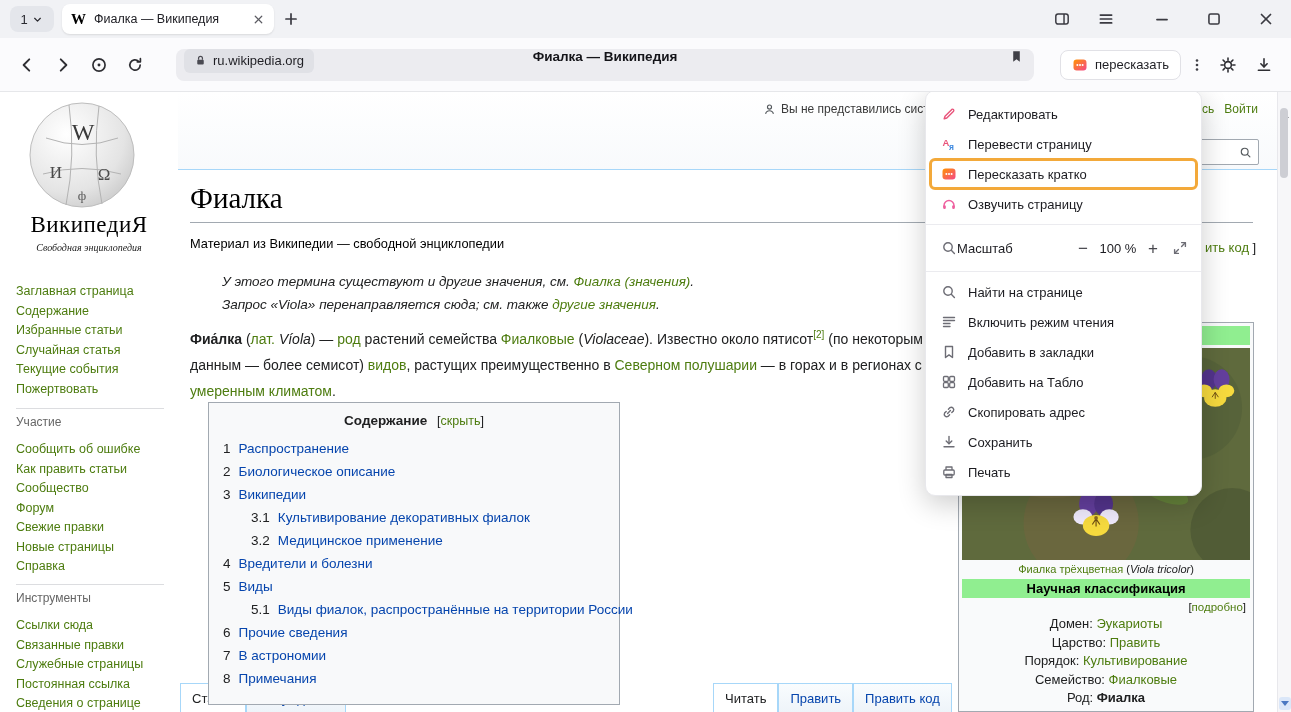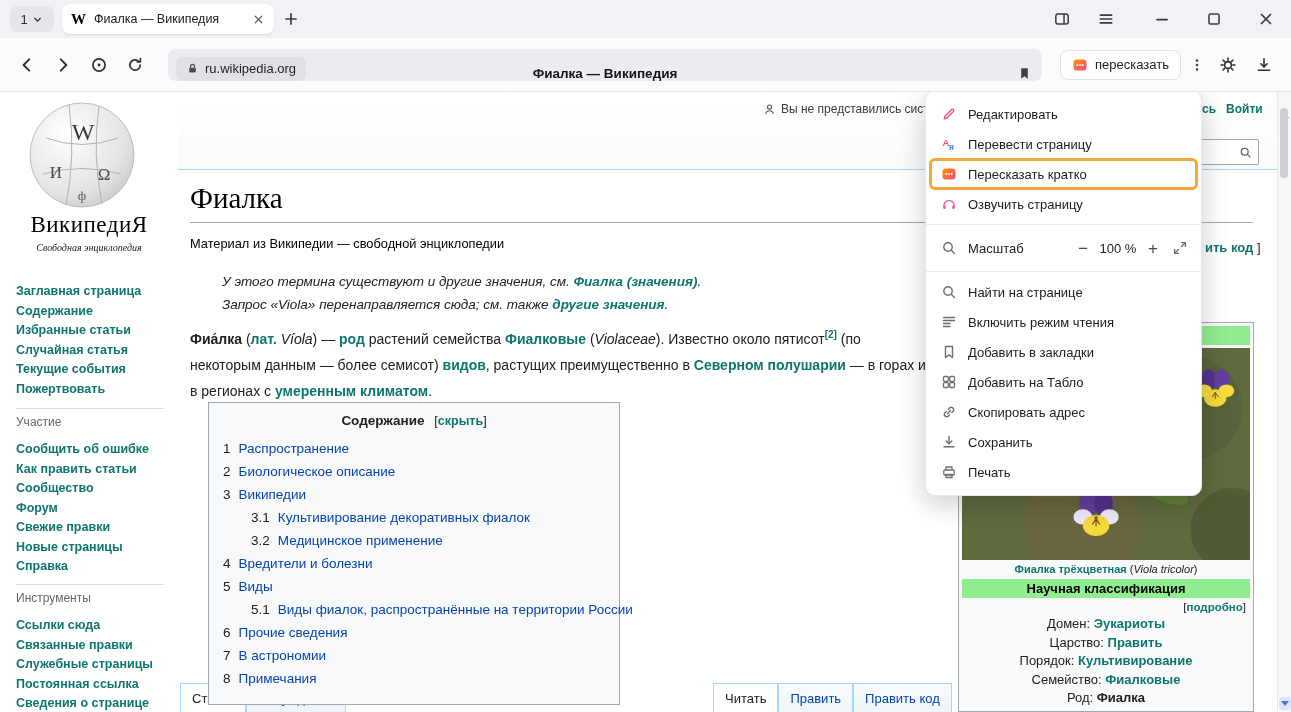--- a/index.html
+++ b/index.html
@@ -17,39 +17,39 @@
   .favicon{font-family:"Liberation Serif","DejaVu Serif",serif;font-weight:bold;font-size:15px;color:#000;}
   .tab-title{flex:1;font-size:12.5px;color:#202026;white-space:nowrap;overflow:hidden;text-overflow:ellipsis;}
   .iconbtn{display:grid;place-items:center;color:#3a3a41;cursor:pointer;background:none;border:none;padding:0;}
   .tab-close{color:#5c5c63;}
   .tabbar-right{margin-left:auto;display:flex;align-items:center;gap:26px;padding-right:6px;color:#33333a;}
   .winctl{display:flex;align-items:center;gap:34px;margin-left:12px;}
 
   
   .toolbar{position:absolute;left:0;top:38px;right:0;height:54px;background:#fbfbfd;border-bottom:1px solid #e6e7ea;display:flex;align-items:center;padding:0 12px;gap:6px;}
   .tb{width:30px;height:30px;display:grid;place-items:center;color:#2e2e33;cursor:pointer;}
-  .addressbar{flex:1;height:32px;background:#ececf0;border-radius:8px;display:flex;align-items:flex-end;position:relative;padding:0 8px;margin:0 12px;cursor:text;}
+  .addressbar{flex:1;height:32px;background:#ececf0;border-radius:8px;display:flex;align-items:flex-start;position:relative;padding:0 8px;margin:0 20px;cursor:text;}
   .domain-chip{height:24px;background:#e0e1e6;border-radius:6px;display:flex;align-items:center;gap:6px;padding:0 10px;font-size:13px;color:#1f1f24;z-index:2;}
   .addr-title{position:absolute;left:0;right:0;text-align:center;font-size:13.5px;font-weight:600;color:#141419;pointer-events:none;}
   .addr-flag{position:absolute;right:10px;color:#3f3f46;z-index:2;cursor:pointer;}
   .summarize{height:30px;border:1px solid #e1e1e6;background:#fff;border-radius:8px;display:flex;align-items:center;gap:7px;padding:0 11px;font-size:13px;color:#1f1f24;cursor:pointer;white-space:nowrap;}
   .dots-btn{width:20px;height:30px;display:grid;place-items:center;color:#3f3f46;cursor:pointer;}
 
   
   .page{position:absolute;left:0;top:92px;right:0;height:620px;background:#fff;overflow:hidden;}
 
   
   .wsidebar{position:absolute;left:0;top:0;width:178px;height:620px;overflow:hidden;}
   .wlogo{position:absolute;left:26px;top:6px;width:112px;height:112px;}
   .wordmark{position:absolute;top:120px;left:0;right:0;text-align:center;font-family:"Liberation Serif","DejaVu Serif",serif;font-size:23px;color:#000;letter-spacing:.5px;}
   .tagline{position:absolute;top:150px;left:0;right:0;text-align:center;font-family:"Liberation Serif","DejaVu Serif",serif;font-style:italic;font-size:10px;color:#222;}
   .snav{position:absolute;left:16px;right:6px;font-size:12.5px;}
   .s-link{line-height:19.5px;cursor:pointer;white-space:nowrap;}
   .shead{position:absolute;left:16px;right:14px;font-size:12px;color:#666;padding-top:6px;border-top:1px solid #dcdde0;}
-  .wl{color:#0f766e;cursor:pointer;font-weight:bold;}
+  .wl{color:#4d7c0f;cursor:pointer;}
   .it{font-style:italic;}
   .b{font-weight:bold;}
   .sup{vertical-align:super;font-size:10px;line-height:0;}
 
   
   .wcontent{position:absolute;left:178px;top:0;right:14px;height:620px;background:#fff;overflow:hidden;}
   .whead{position:absolute;left:0;right:0;top:0;height:78px;border-bottom:1px solid #a7d7f9;background:linear-gradient(#ffffff,#f8fafc);}
   .pfrag{position:absolute;top:10px;font-size:12px;color:#3a3a3a;display:flex;align-items:center;gap:5px;white-space:nowrap;}
   .wtabs{position:absolute;bottom:-1px;display:flex;}
   .wtab{height:30px;line-height:29px;padding:0 11px;font-size:13px;color:#0645ad;background:linear-gradient(#f9fcfe,#eef4f9);border:1px solid #a7d7f9;border-bottom:1px solid #a7d7f9;cursor:pointer;white-space:nowrap;}
@@ -85,21 +85,21 @@
   .ib-rows{text-align:center;line-height:18.5px;margin-top:1px;color:#202122;}
 
   
   .ymenu{position:absolute;left:925px;top:-2px;width:277px;height:406px;background:#fff;border:1px solid #e8e8ec;border-radius:10px;box-shadow:0 8px 28px rgba(0,0,0,.20);z-index:50;padding-top:8px;}
   .mi{height:30px;display:flex;align-items:center;gap:11px;padding:0 15px;font-size:13px;color:#1c1c21;position:relative;cursor:pointer;}
   .mi .svgic{color:#6d6d75;}
   .mi.ic-pink .svgic{color:#e8537a;}
   .mi.ic-rose .svgic{color:#ee5f9e;}
   .mi.highlight::after{content:"";position:absolute;left:3px;right:3px;top:-1px;bottom:-1px;border:3px solid #f3a93a;border-radius:6px;pointer-events:none;}
   .mdivider{height:1px;background:#ebebef;margin:5px 0;}
-  .mi-zoom{height:36px;display:flex;align-items:center;gap:11px;padding:0 13px 0 15px;font-size:13px;color:#1c1c21;}
+  .mi-zoom{height:36px;display:flex;align-items:center;padding:0 13px 0 15px;font-size:13px;color:#1c1c21;}
   .mi-zoom .svgic{color:#6d6d75;}
   .zoom-ctl{margin-left:auto;display:flex;align-items:center;}
   .zbtn{width:22px;text-align:center;font-size:17px;color:#47474d;cursor:pointer;line-height:1;}
   .zval{width:48px;text-align:center;font-size:13px;color:#1c1c21;}
   .zexp{margin-left:8px;color:#47474d;cursor:pointer;}
 
   
   .sb{position:absolute;right:0;top:0;width:14px;height:620px;background:#f7f7f9;border-left:1px solid #e8e8ec;}
   .sb-up{position:absolute;top:4px;left:3px;cursor:pointer;}
   .sb-thumb{position:absolute;top:16px;left:2px;width:8px;height:70px;background:#cdced4;border-radius:5px;cursor:pointer;}

